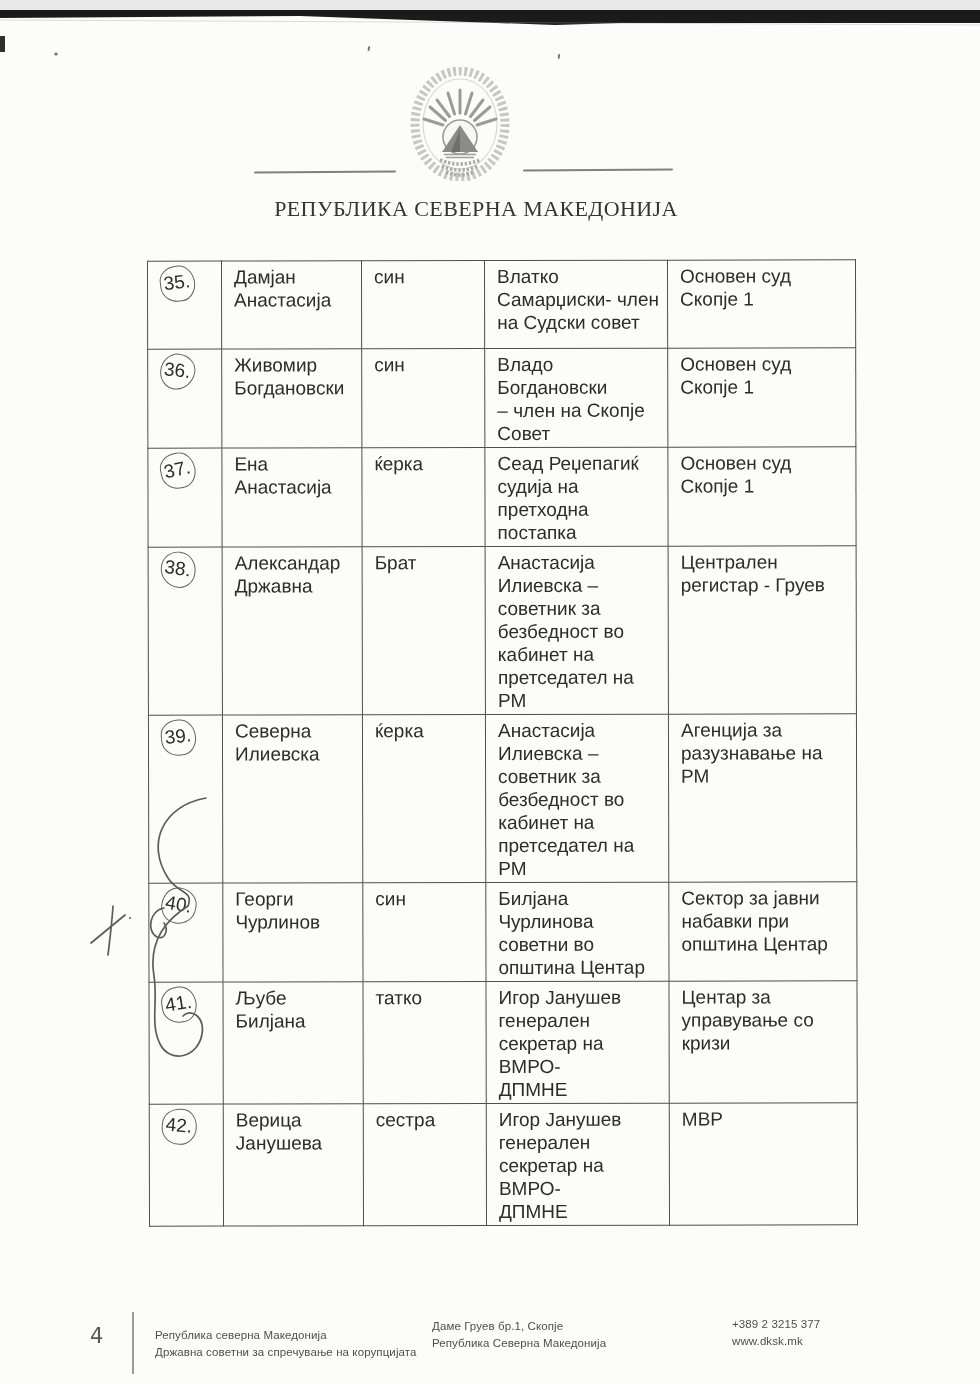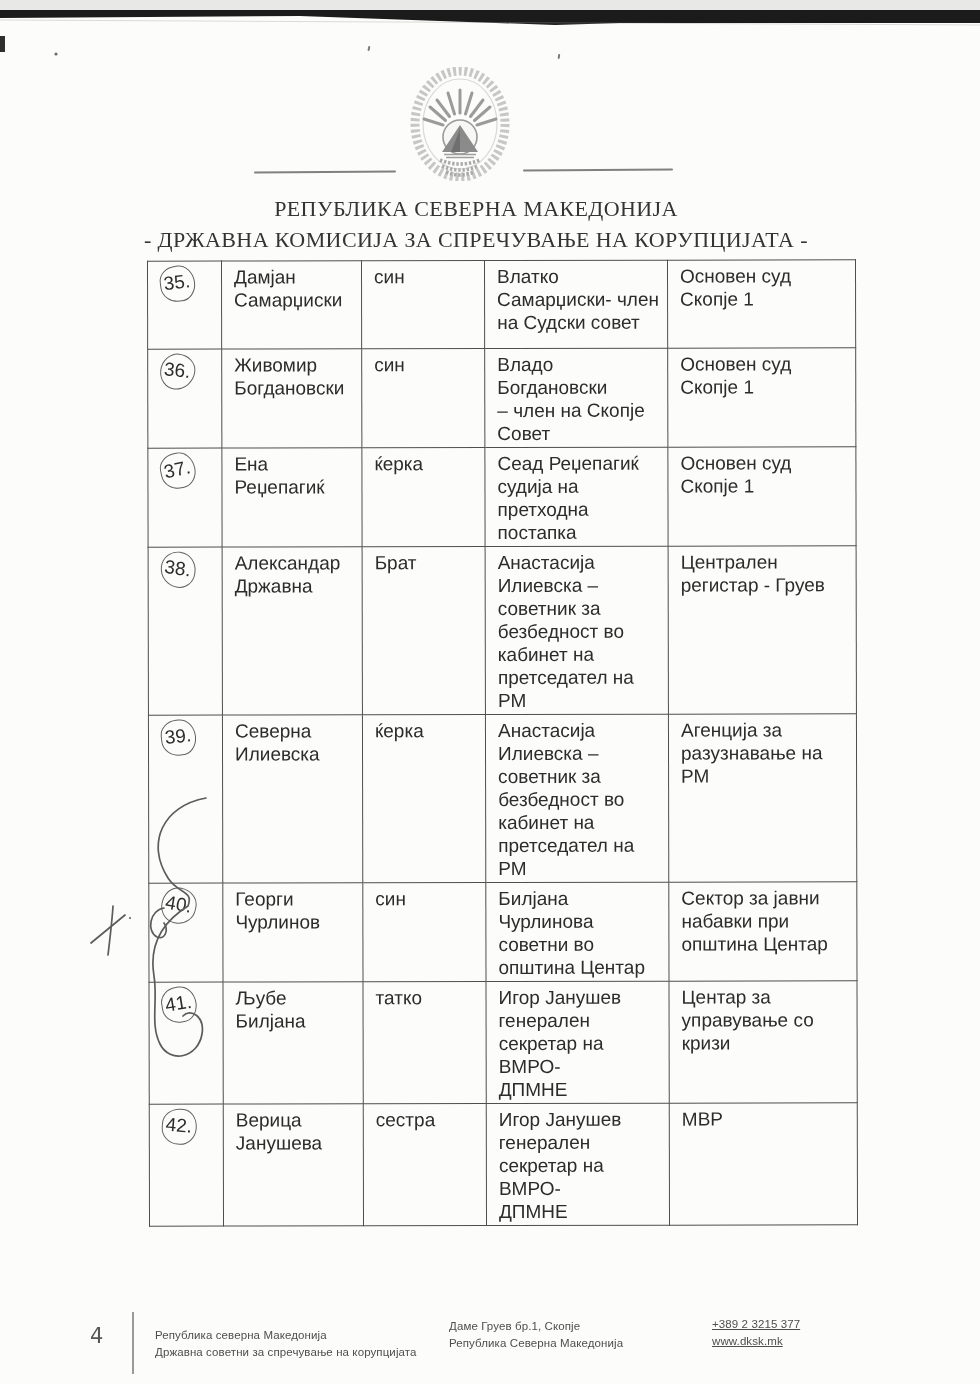--- a/index.html
+++ b/index.html
@@ -52,22 +52,22 @@
   tr.r4 { height:147px; } tr.r5 { height:74px; }
   tr.r6 { height:96px; }  tr.r7 { height:100px; }
   
   .page-num {
     position:absolute; left:90px; top:1314px;
     font-family:"DejaVu Sans",sans-serif; font-size:21px; color:#575757;
   }
   .footer-divider { position:absolute; left:132px; top:1302px; width:1.5px; height:62px; background:#9a9a9a; }
   .foot { position:absolute; font-size:11.5px; line-height:17px; color:#4e4e4e; letter-spacing:.1px; }
   .foot-org     { left:155px; top:1317px; }
-  .foot-address { left:449px; top:1308px; }
-  .foot-contact { left:712px; top:1306px;text-decoration:underline; }
+  .foot-address { left:432px; top:1308px; }
+  .foot-contact { left:732px; top:1306px; }
 </style>
 </head>
 <body>
 
 <div class="page">
 
   <svg class="emblem" viewBox="0 0 112 114" aria-hidden="true">
     <ellipse cx="56" cy="57" rx="45" ry="53" fill="none" stroke="#b9b9b9" stroke-width="9" stroke-dasharray="3 2.6" opacity=".8"></ellipse>
     <ellipse cx="56" cy="57" rx="37" ry="45" fill="none" stroke="#cfcfcf" stroke-width="1.2" opacity=".8"></ellipse>
     <g stroke="#9b9b9b" stroke-width="3" stroke-linecap="round">
@@ -93,57 +93,56 @@
       <path d="M38 99 Q56 107 74 99"></path>
       <path d="M42 105 Q56 111 70 105"></path>
     </g>
   </svg>
 
   <div class="rule rule-left"></div>
   <div class="rule rule-right"></div>
 
   <div class="title-block">
     <div>РЕПУБЛИКА СЕВЕРНА МАКЕДОНИЈА</div>
-    <div>- ДРЖАВНА КОМИСИЈА ЗА СПРЕЧУВАЊЕ НА КОРУПЦИЈАТА -</div>
   </div>
 
   <table class="decl">
     <colgroup>
       <col style="width:74px">
         <col style="width:140px">
         <col style="width:123px">
       <col style="width:183px">
         <col style="width:188px">
     </colgroup>
     <tbody>
       <tr class="r0">
         <td class="c-num"><span class="circ">35.</span></td>
         <td>Дамјан
-Самарџиски</td>
+Анастасија</td>
         <td>син</td>
         <td>Влатко
 Самарџиски- член
 на Судски совет</td>
         <td>Основен суд
 Скопје 1</td>
       </tr>
       <tr class="r1">
         <td class="c-num"><span class="circ">36.</span></td>
         <td>Живомир
 Богдановски</td>
         <td>син</td>
         <td>Владо Богдановски
 – член на Скопје
 Совет</td>
         <td>Основен суд
 Скопје 1</td>
       </tr>
       <tr class="r2">
         <td class="c-num"><span class="circ">37.</span></td>
-        <td>Ена Реџепагиќ</td>
+        <td>Ена Анастасија</td>
         <td>ќерка</td>
         <td>Сеад Реџепагиќ
 судија на
 претходна
 постапка</td>
         <td>Основен суд
 Скопје 1</td>
       </tr>
       <tr class="r3">
         <td class="c-num"><span class="circ">38.</span></td>

